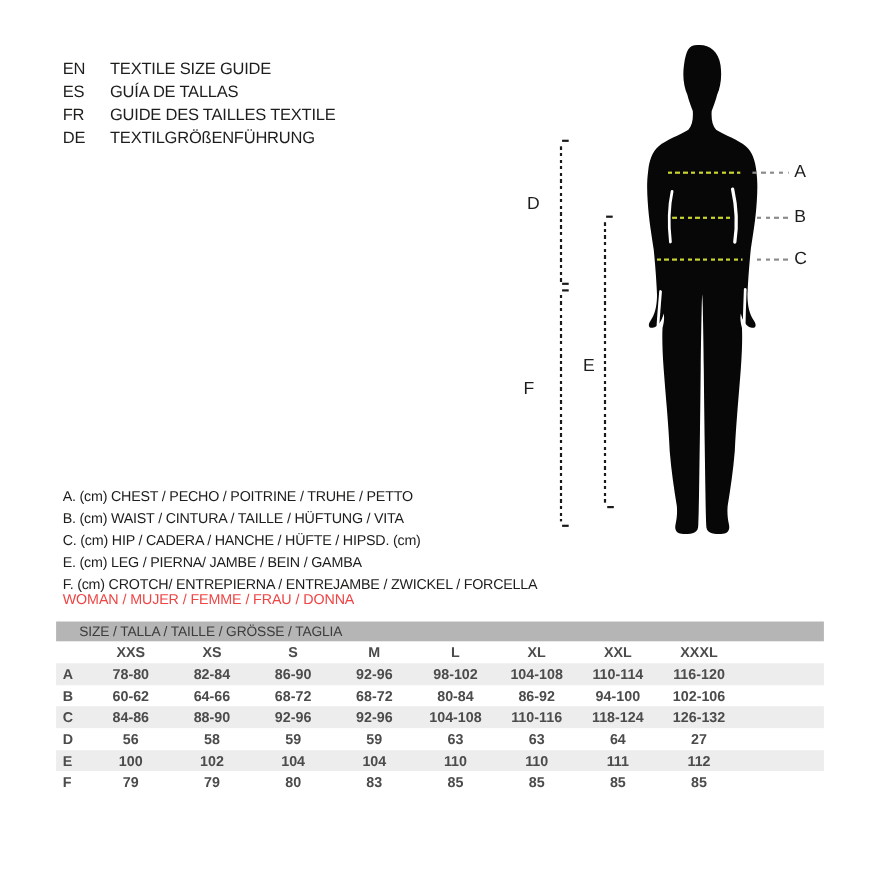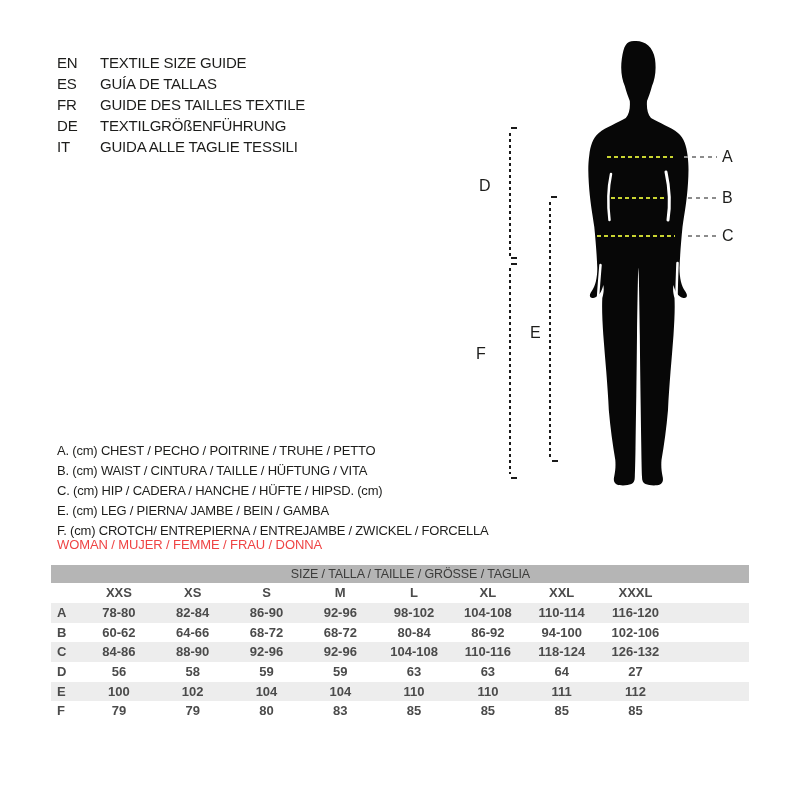--- a/index.html
+++ b/index.html
@@ -17,38 +17,37 @@
   .dash-green{background:repeating-linear-gradient(to right,var(--accent-dash,#c9d431) 0 4px,transparent 4px 7px);}
   .dash-gray{background:repeating-linear-gradient(to right,var(--connector-dash,#8c8c8c) 0 4px,transparent 4px 8px);}
   .dash-v{position:absolute;width:2px;background:repeating-linear-gradient(to bottom,var(--line-dash,#1a1a1a) 0 3px,transparent 3px 6px);}
   .tick{position:absolute;width:6px;height:2px;background:var(--line-dash,#1a1a1a);}
   .measure-label{position:absolute;font-size:16px;line-height:18px;color:var(--text-dark,#1d1d1b);}
   
   .legend{position:absolute;left:57px;top:400px;font-size:13px;line-height:20px;letter-spacing:-0.2px;margin-top:41px;}
   
   .group-title{position:absolute;left:57px;top:536px;font-size:13px;line-height:18px;color:#ef4444;letter-spacing:-0.1px;}
   .size-table{position:absolute;left:51px;top:565px;width:698px;font-size:13px;color:var(--text-table,#4b4b4b);}
-  .band{height:18px;line-height:18px;background:var(--band-bg,#b5b5b5);color:#3c3c3b;font-size:12.5px;padding-left:21px;box-sizing:border-box;letter-spacing:-0.1px;text-align:center;}
+  .band{height:18px;line-height:18px;background:var(--band-bg,#b5b5b5);color:#3c3c3b;font-size:12.5px;padding-left:21px;box-sizing:border-box;letter-spacing:-0.1px;}
   .t-row{display:grid;grid-template-columns:31px repeat(8,73.8px) 1fr;height:19.66px;line-height:19.66px;font-weight:bold;}
   .t-row.header{height:20px;line-height:20px;}
   .t-row.stripe{background:var(--stripe-bg,#ededed);}
   .t-cell{text-align:center;overflow:hidden;white-space:nowrap;}
   .t-label{text-align:left;padding-left:6px;}
 </style>
 </head>
 <body>
 
 <div class="stage">
 
   <div class="lang-block">
     <div class="lang-row"><span class="lang-code">EN</span><span>TEXTILE SIZE GUIDE</span></div>
     <div class="lang-row"><span class="lang-code">ES</span><span>GUÍA DE TALLAS</span></div>
     <div class="lang-row"><span class="lang-code">FR</span><span>GUIDE DES TAILLES TEXTILE</span></div>
     <div class="lang-row"><span class="lang-code">DE</span><span>TEXTILGRÖßENFÜHRUNG</span></div>
-    <div class="lang-row"><span class="lang-code">IT</span><span>GUIDA ALLE TAGLIE TESSILI</span></div>
   </div>
 
   <svg class="silhouette" viewBox="0 0 118 446" xmlns="http://www.w3.org/2000/svg">
     <path fill="currentColor" d="
       M51,1
       C61,0 70,6 72,19
       C73.5,30 72,39 69,46
       C67.5,52 65.5,57 64,61
       C63.5,68 64.5,74 68,78
       C76,83 88,87 95,93

